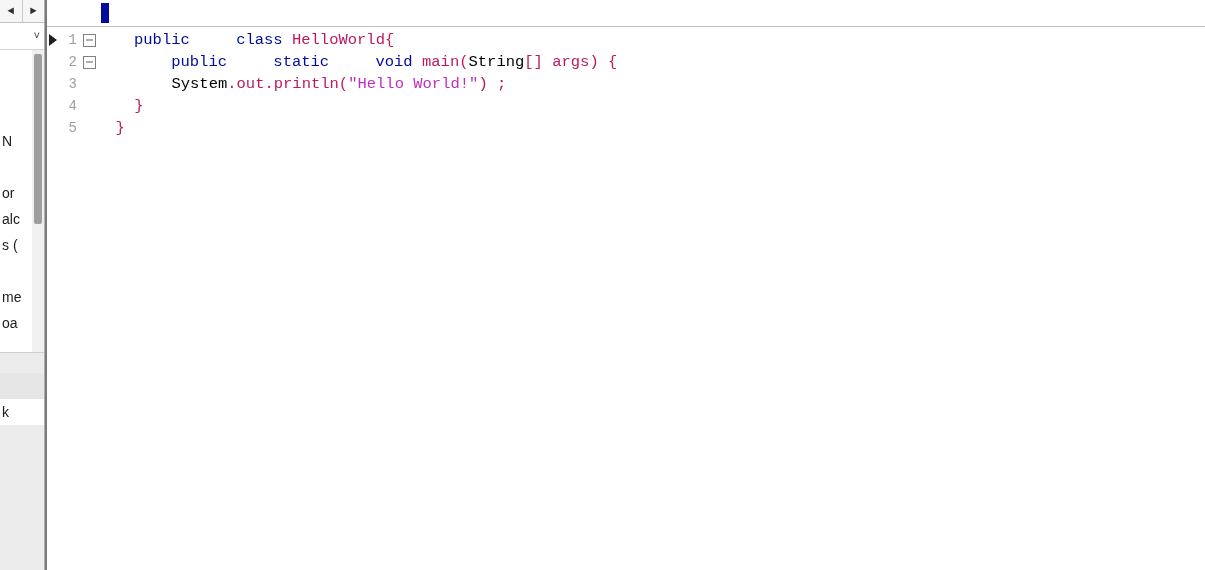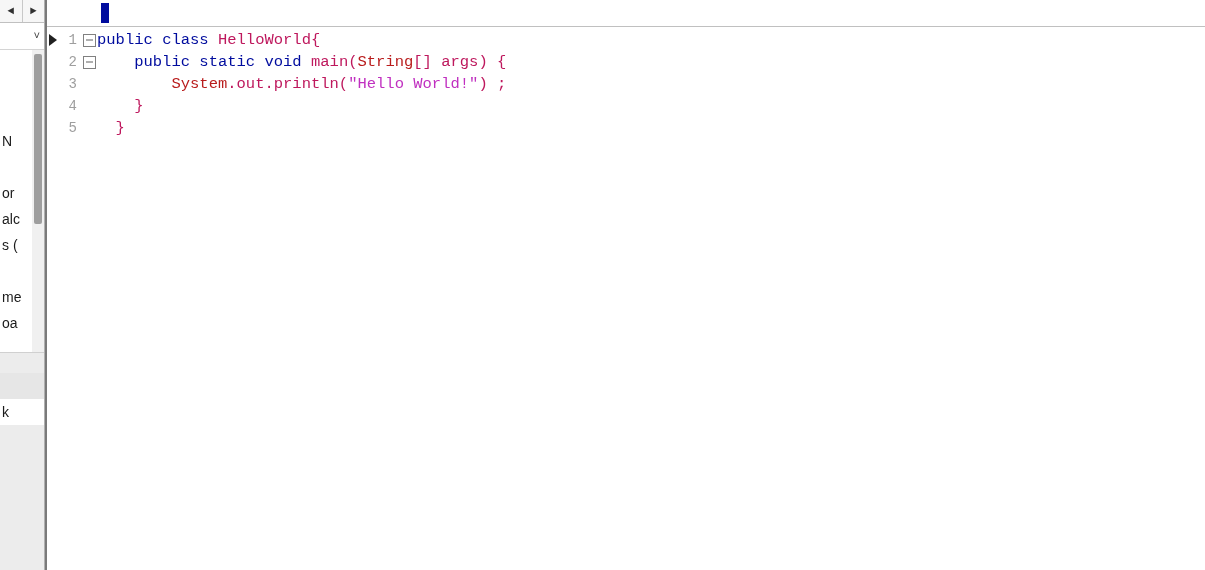--- a/index.html
+++ b/index.html
@@ -224,22 +224,22 @@
     font-family: "Consolas", "Courier New", monospace;
     font-size: 15.5px;
     line-height: 22px;
     color: #000000;
     min-width: 0;
     overflow: hidden;
   }
   .code .row { height: 22px; }
 
   
-  .kw  { color: #000c9e; }          
-  .cls { color: #b91c1c; }          
+  .kw  { color: #000c9e; margin-left: 37px; }          
+  .cls { color: #000000; }          
   .str { color: #c030c0; }          
   .pln { color: #be185d; }          
 
 </style>
 </head>
 <body>
 
 <div class="root">
 
   <div class="left-col">

